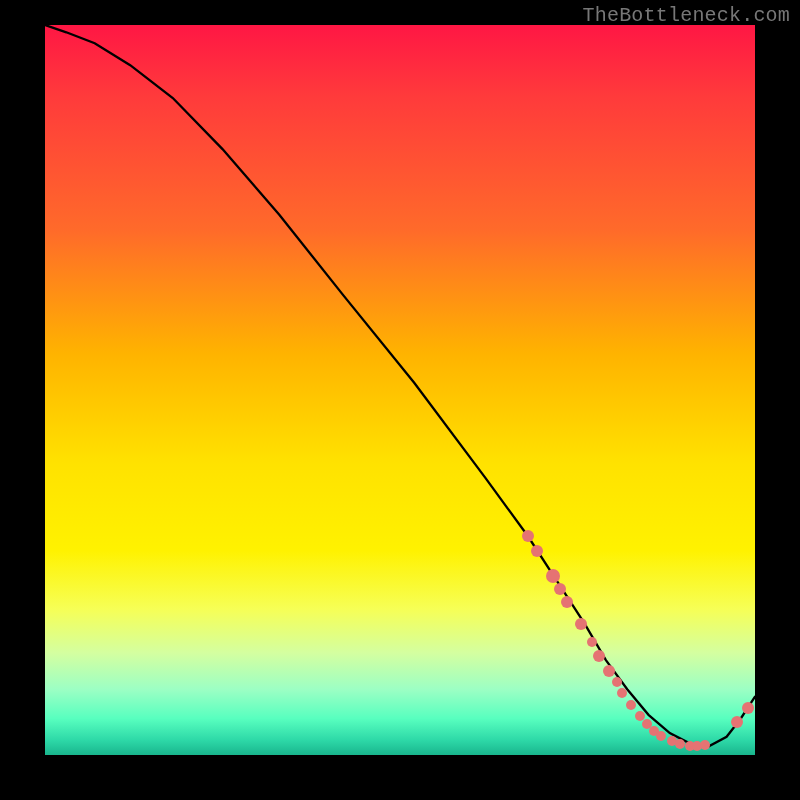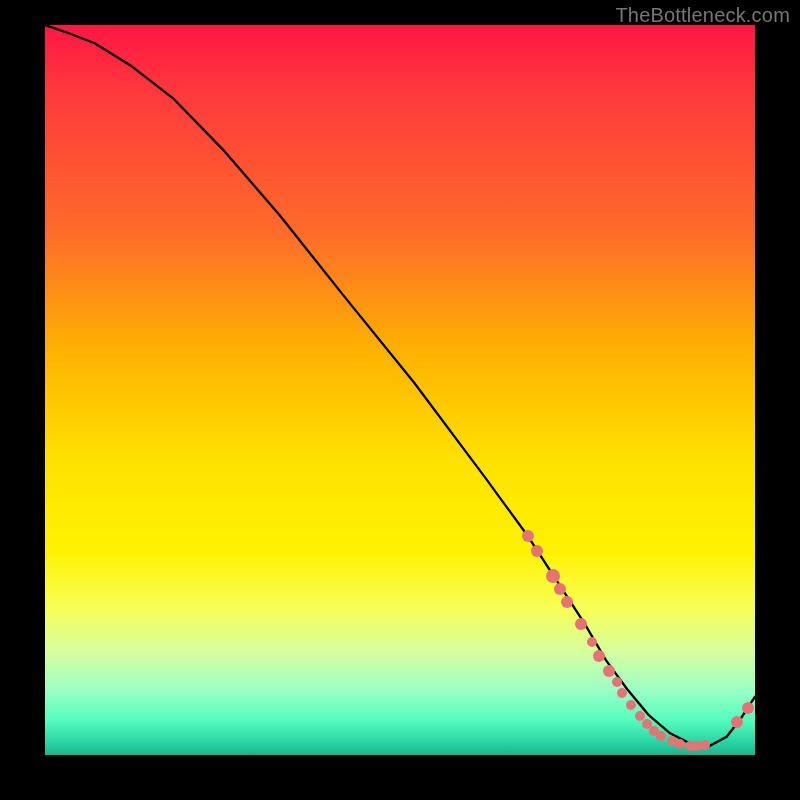--- a/index.html
+++ b/index.html
@@ -9,20 +9,21 @@
     height: 800px;
     background: #000;
     font-family: Arial, sans-serif;
     overflow: hidden;
   }
   .stage {
     position: relative;
     width: 800px;
     height: 766px;
     background: #000;
+    font-family: Liberation Mono, monospace;
   }
   .plot {
     position: absolute;
     left: 45px;
     top: 25px;
     width: 710px;
     height: 730px;
   }
   .gradient {
     position: absolute;

